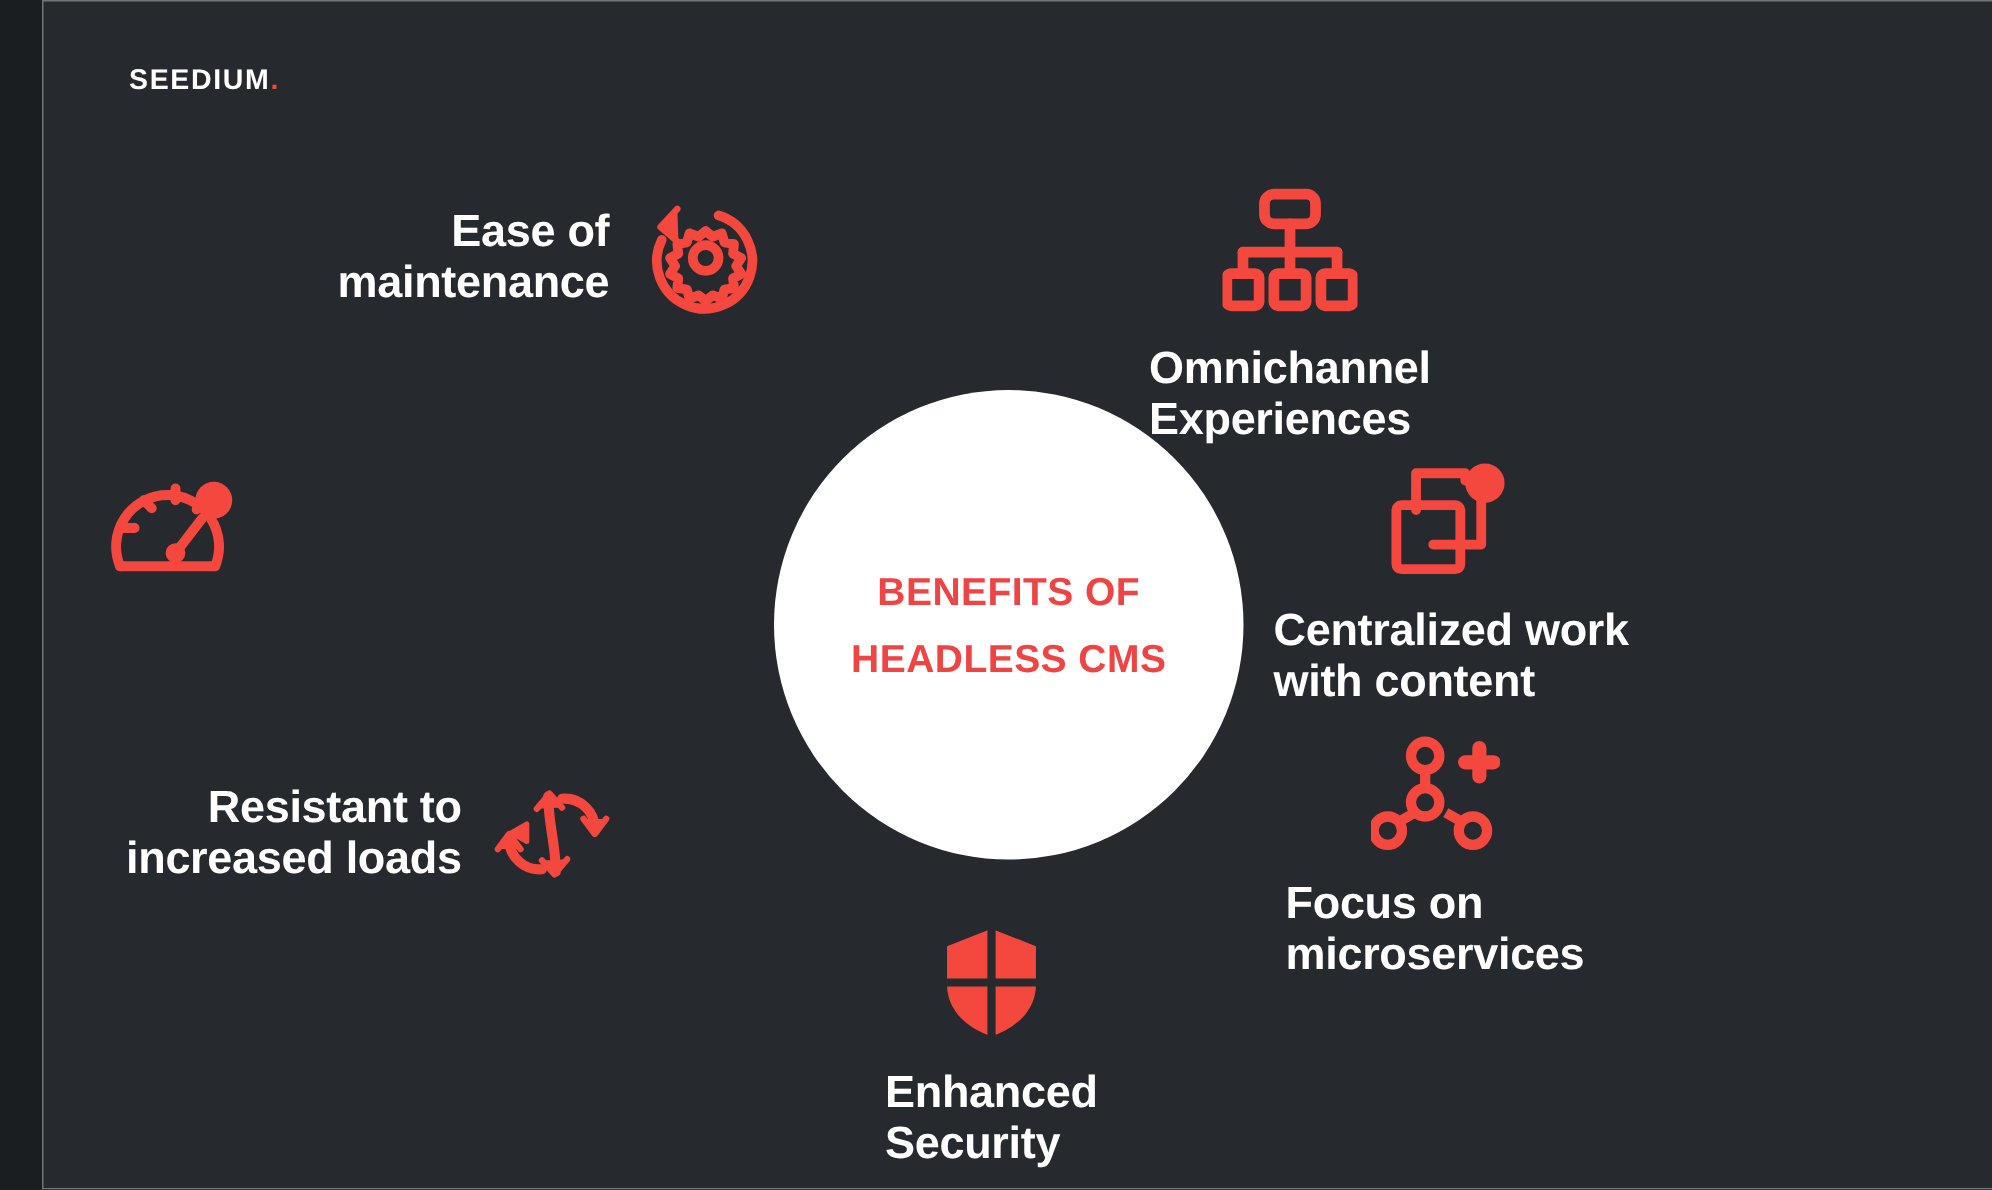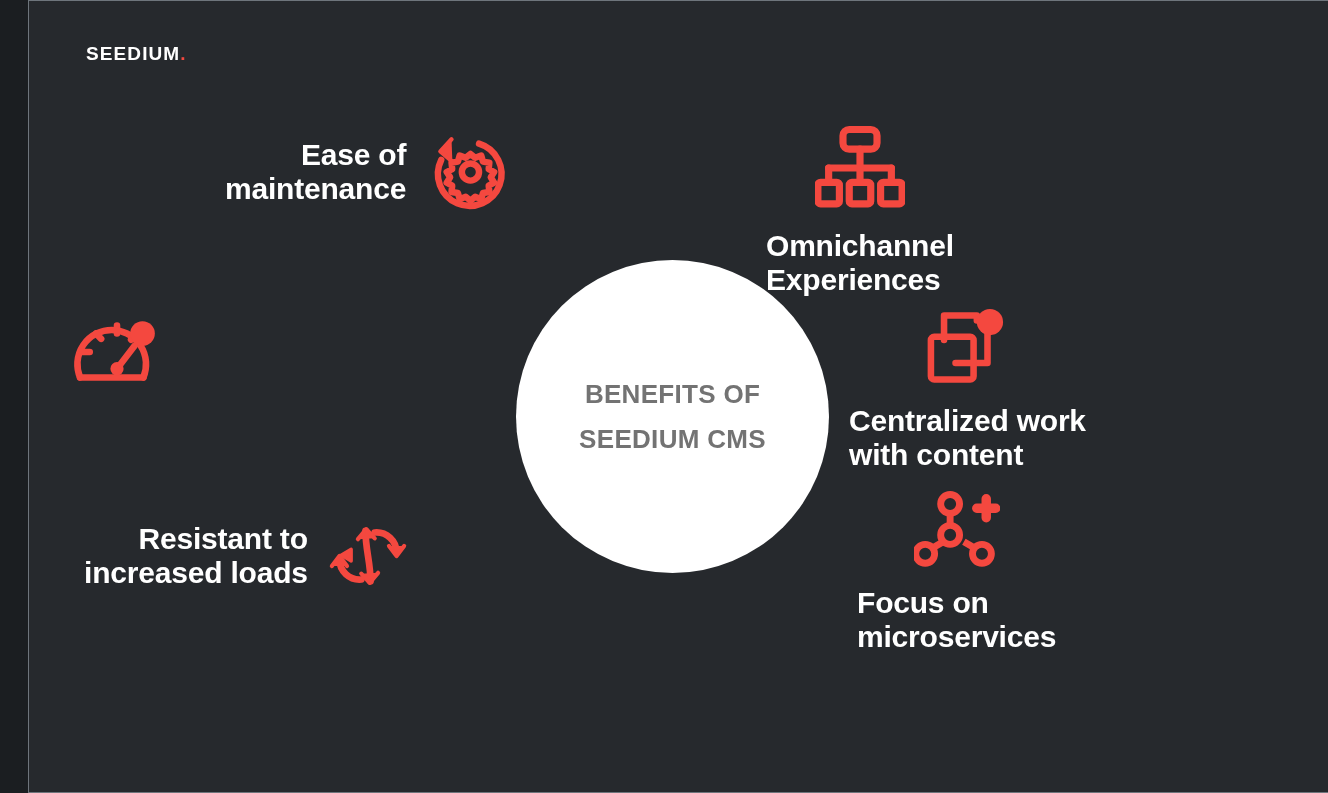--- a/index.html
+++ b/index.html
@@ -51,21 +51,21 @@
     height: 313px;
     border-radius: 50%;
     background: #ffffff;
     display: flex;
     flex-direction: column;
     align-items: center;
     justify-content: center;
     gap: 14px;
   }
   #hub .hub-line {
-    color: #737373;
+    color: #ef4444;
     font-size: 26px;
     font-weight: 700;
     letter-spacing: 0.3px;
     white-space: nowrap;
   }
 
   
   .benefit {
     position: absolute;
     display: flex;
@@ -106,21 +106,21 @@
 
 <div id="canvas">
 
   <div id="logo">
     <span class="logo-word">SEEDIUM</span>
       <span class="logo-dot">.</span>
   </div>
 
   <div id="hub">
     <div class="hub-line">BENEFITS OF</div>
-    <div class="hub-line">SEEDIUM CMS</div>
+    <div class="hub-line">HEADLESS CMS</div>
   </div>
 
   <div class="benefit left" id="b-ease">
     <div class="benefit-label">Ease of
 maintenance</div>
     <span class="benefit-icon">
       <svg width="86" height="86" viewBox="0 0 100 100" fill="none" stroke="#f4483f" stroke-width="7.5" stroke-linecap="round" stroke-linejoin="round">
         <path d="M64 17 A37 37 0 1 1 20 36"></path>
         <path d="M32 12 L19 26 L33 38" fill="#f4483f" stroke="#f4483f" stroke-width="5"></path>
         <circle cx="54" cy="50" r="10"></circle>
@@ -200,14 +200,25 @@
         <circle cx="42" cy="54" r="11"></circle>
         <circle cx="13" cy="76" r="11"></circle>
         <circle cx="79" cy="76" r="11"></circle>
         <path d="M84 12 L84 34 M73 23 L95 23" stroke-width="11" stroke-linecap="round"></path>
       </svg>
     </span>
     <div class="benefit-label">Focus on
 microservices</div>
   </div>
 
+  <div class="benefit right" id="b-security">
+    <span class="benefit-icon">
+      <svg width="66" height="78" viewBox="0 0 84 100" fill="none">
+        <path d="M42 4 L80 19 L80 52 C80 76 60 90 42 96 C24 90 4 76 4 52 L4 19 Z" fill="#f4483f"></path>
+        <path d="M42 4 L42 96" stroke="#26292d" stroke-width="7"></path>
+        <path d="M4 50 L80 50" stroke="#26292d" stroke-width="7"></path>
+      </svg>
+    </span>
+    <div class="benefit-label">Enhanced
+Security</div>
+  </div>
 
 </div>
 
 </body></html>

